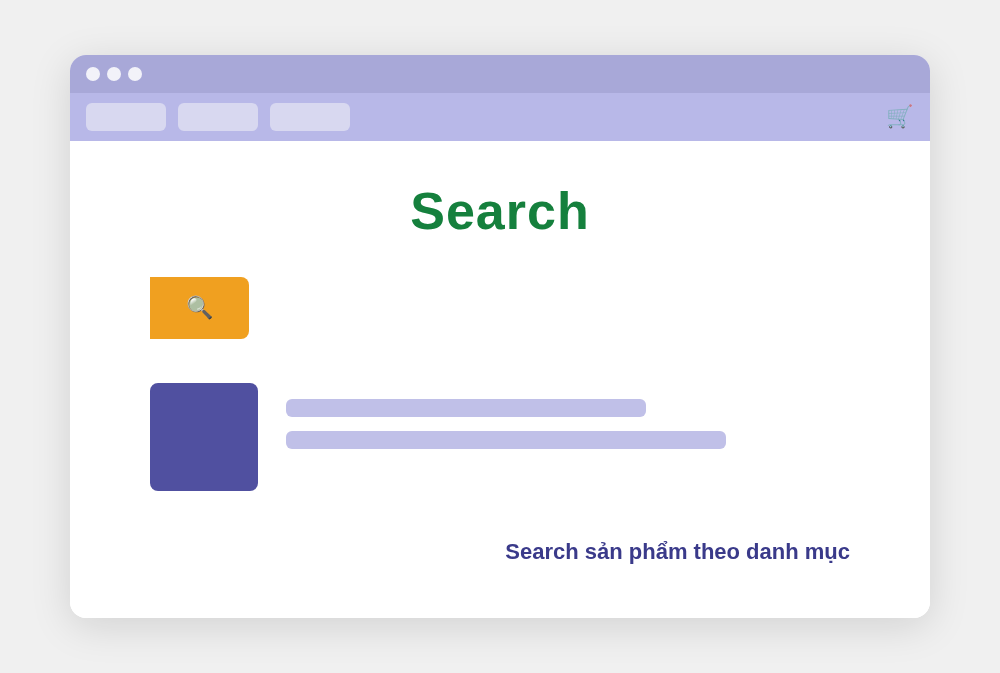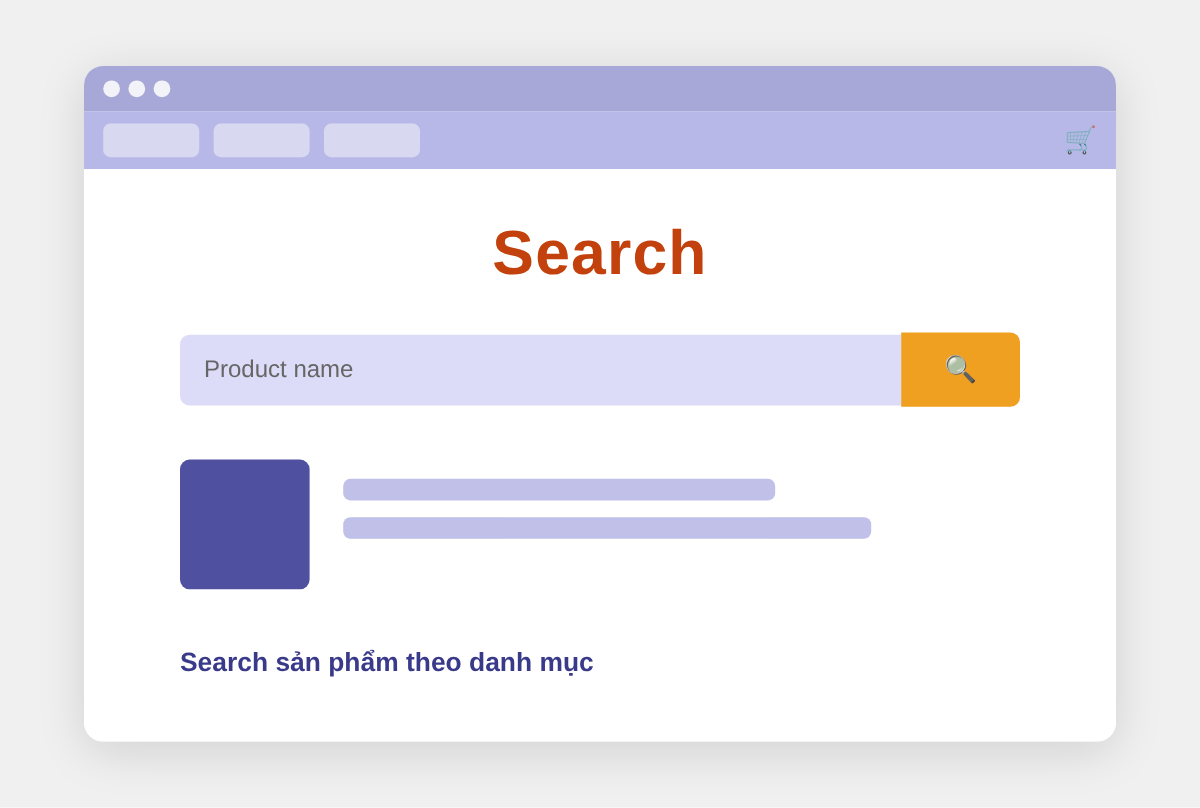--- a/index.html
+++ b/index.html
@@ -73,21 +73,21 @@
     
     .main-content {
       padding: 40px 80px 50px 80px;
       background: #fff;
     }
 
     .page-title {
       text-align: center;
       font-size: 52px;
       font-weight: 900;
-      color: #c2410c;
+      color: #15803d;
       margin-bottom: 36px;
       letter-spacing: 1px;
     }
 
     
     .search-bar {
       display: flex;
       align-items: center;
       gap: 0;
       margin-bottom: 44px;
@@ -156,21 +156,21 @@
 
     .text-line-medium {
       background: #c0c0e8;
       border-radius: 6px;
       height: 18px;
       width: 440px;
     }
 
     
     .caption {
-      text-align: left;
+      text-align: right;
       font-size: 22px;
       font-weight: 800;
       color: #3a3a8a;
       line-height: 1.5;
       margin-top: 38px;
     }
   </style>
 </head>
 <body>
 
@@ -191,21 +191,20 @@
       <div class="nav-link-pill"></div>
     </div>
     <span class="cart-icon">🛒</span>
   </div>
 
   <div class="main-content">
 
     <h1 class="page-title">Search</h1>
 
     <div class="search-bar">
-      <input class="search-input" type="text" value="" placeholder="Product name" style="">
       <button class="search-button">
         <span class="search-button-icon">🔍</span>
       </button>
     </div>
 
     <div class="product-placeholder">
       <div class="product-image-placeholder"></div>
       <div class="product-text-lines">
         <div class="text-line-long"></div>
         <div class="text-line-medium"></div>

